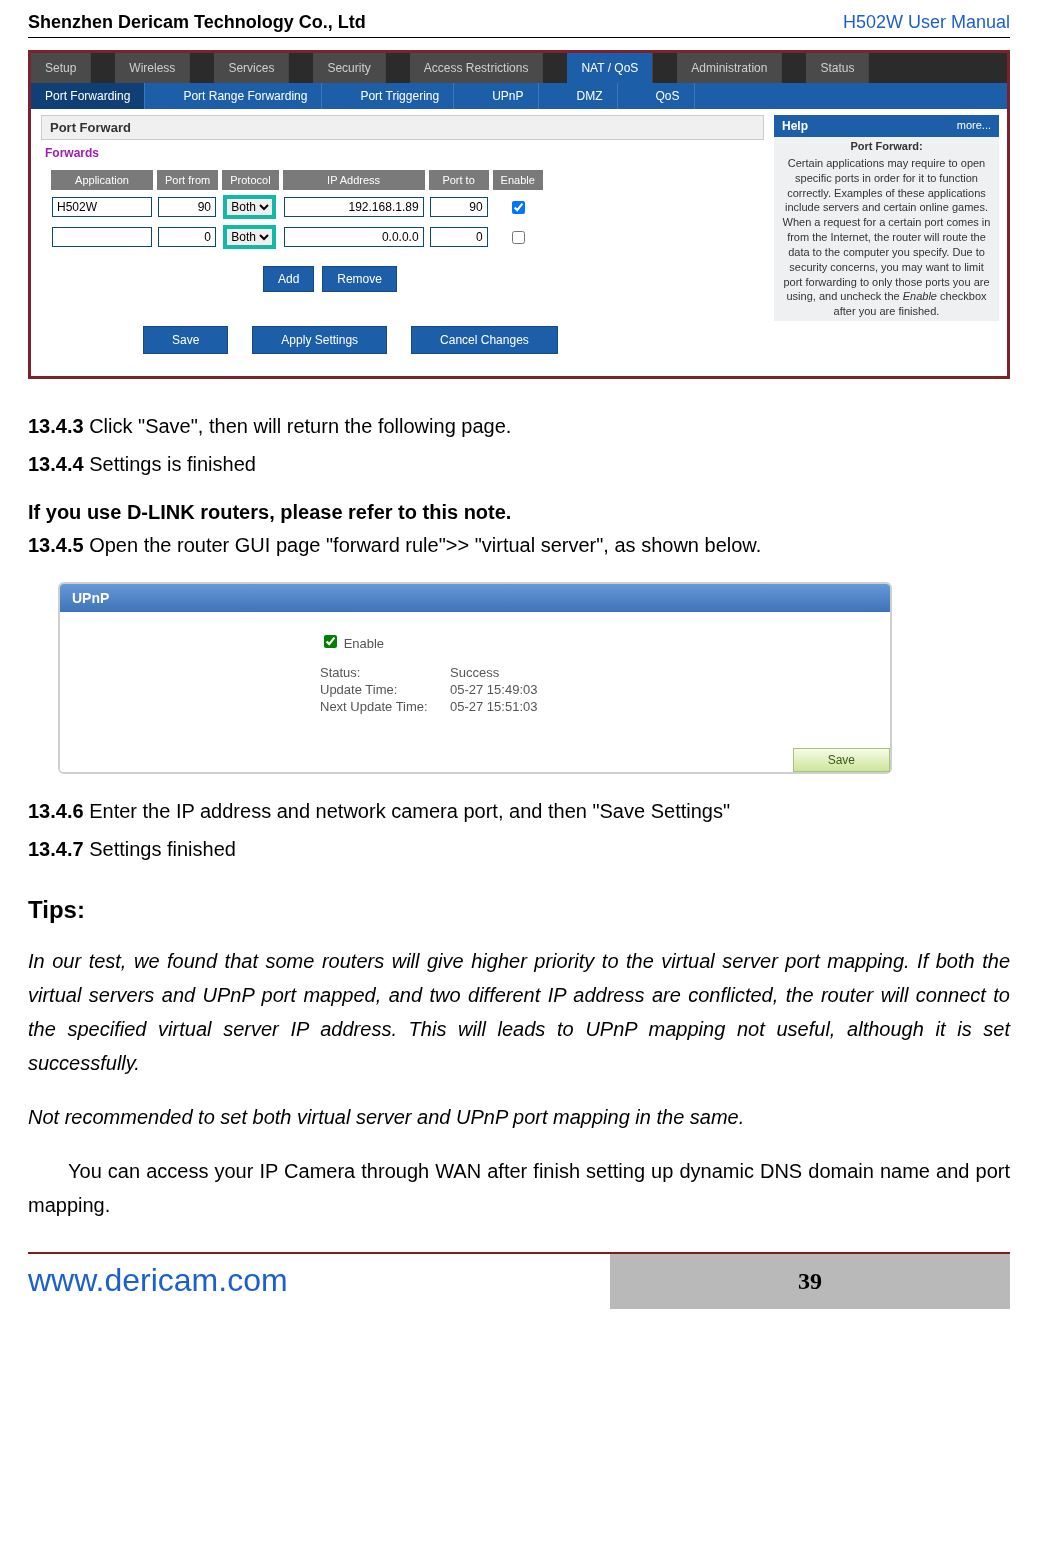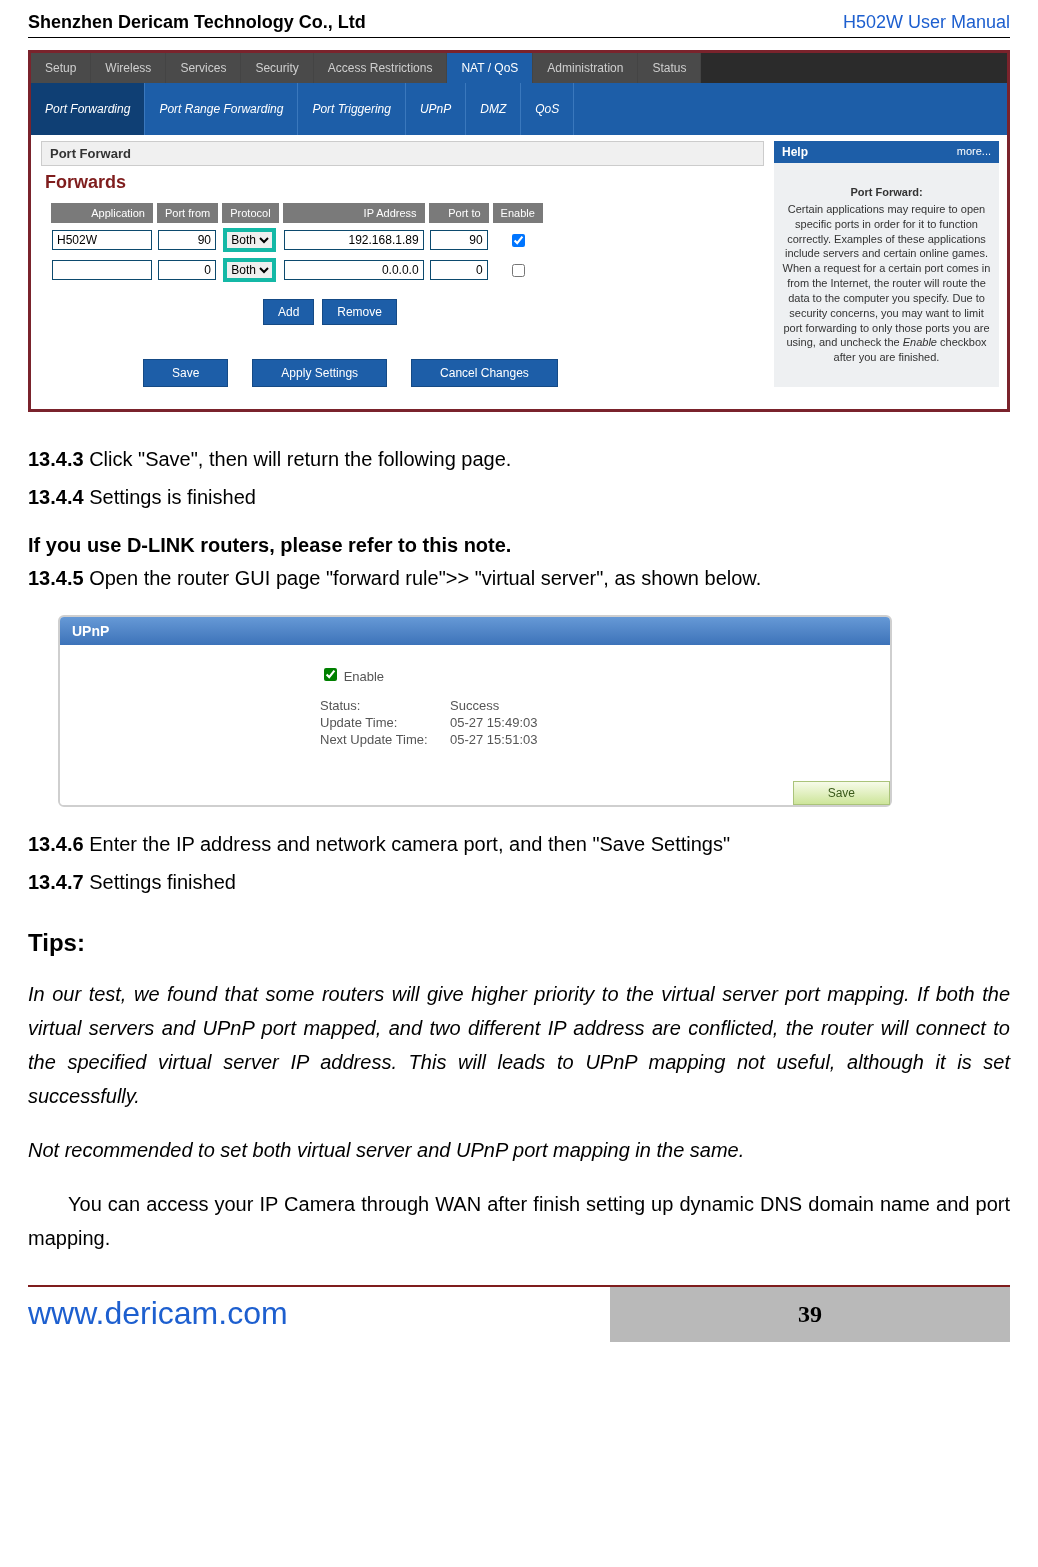--- a/index.html
+++ b/index.html
@@ -25,41 +25,41 @@
   .header-right { color: #1d5fcf; font-weight: normal; }
   .router-shot {
     border: 3px solid #7a232c;
     background: #fff;
     margin-bottom: 30px;
   }
   .tabs-top, .tabs-sub {
     display: flex;
     background: #2b2b2b;
     font-size: 12px;
+    gap: 24px;
   }
   .tabs-top .tab {
     padding: 8px 14px;
     color: #cfcfcf;
     border-right: 1px solid #444;
     background: #4a4a4a;
   }
   .tabs-top .tab.active {
     background: #1d5ea8;
     color: #fff;
   }
   .tabs-sub {
     background: #1d5ea8;
   }
   .tabs-sub .tab {
-    padding: 19px 14px;
+    padding: 6px 14px;
     color: #fff;
     font-size: 12px;
     border-right: 1px solid #3a78bd;
     background: #1d5ea8;
-    font-style: italic;
   }
   .tabs-sub .tab.active {
     background: #0f3f74;
     color: #fff;
   }
   .router-body {
     display: flex;
     padding: 0;
   }
   .router-left {
@@ -69,37 +69,37 @@
   .section-bar {
     background: #f0f0f0;
     border: 1px solid #ccc;
     padding: 4px 8px;
     font-weight: bold;
     font-size: 13px;
     color: #333;
     margin-bottom: 6px;
   }
   .forwards-label {
-    color: #7f1d1d;
-    font-weight: bold;
-    font-size: 18px;
+    color: #a21caf;
+    font-weight: bold;
+    font-size: 12px;
     margin: 4px 0 6px 4px;
   }
   table.pf {
     border-collapse: separate;
     border-spacing: 4px 4px;
     margin-left: 6px;
     font-size: 12px;
   }
   table.pf th {
     background: #7a7a7a;
     color: #fff;
     font-weight: normal;
     padding: 4px 8px;
-    text-align: right;
+    text-align: center;
     font-size: 11px;
   }
   table.pf td input[type=text] {
     border: 1px solid #0c4a6e;
     padding: 2px 4px;
     font-size: 12px;
   }
   .w-app { width: 90px; }
   .w-port { width: 48px; text-align: right;}
   .w-ip { width: 130px; text-align: right;}
@@ -136,21 +136,21 @@
     color: #fff;
     display: flex;
     justify-content: space-between;
     padding: 4px 8px;
     font-weight: bold;
     font-size: 12px;
   }
   .help-more { font-weight: normal; font-size:11px;}
   .help-body {
     background: #eef0f2;
-    padding: 22px 8px;
+    padding: 2px 8px;
     color: #333;
     line-height: 1.35;
   }
   .help-body b { display:block; margin-bottom:2px; }
   .help-body i { font-style: italic; }
 
   .body-text {
     font-size: 20px;
     line-height: 1.7;
     margin: 0 0 4px 0;

